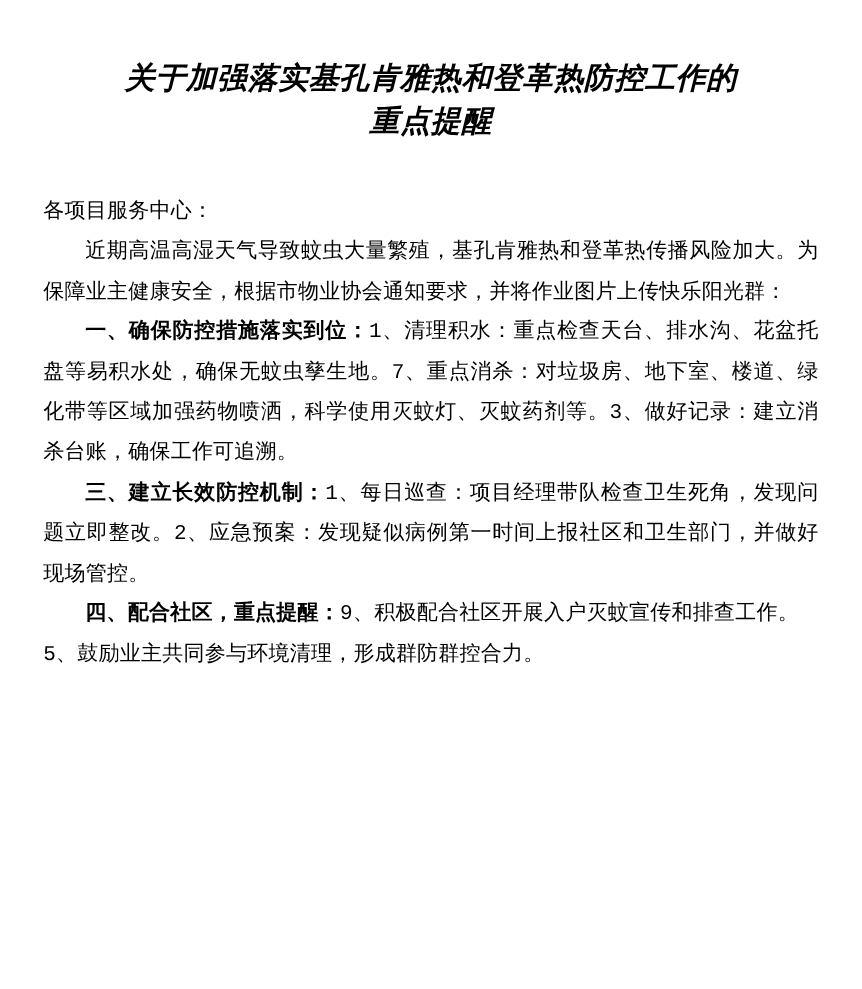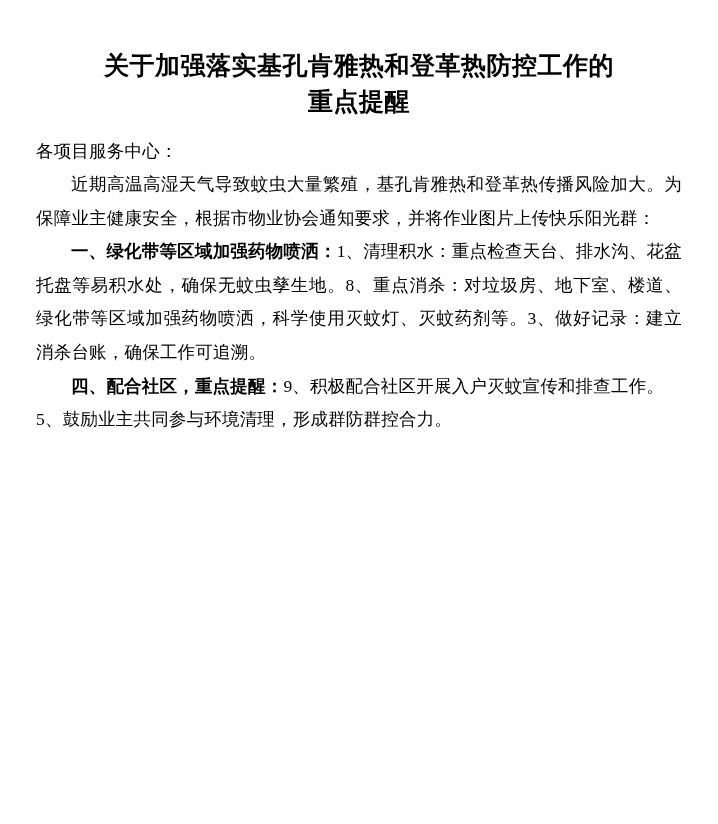--- a/index.html
+++ b/index.html
@@ -24,26 +24,28 @@
   .doc-title {
     text-align: center;
     font-size: 25px;
     font-weight: bold;
     line-height: 1.45;
     letter-spacing: 0.5px;
     margin: 8px 0 0 0;
   }
   .doc-title .line {
     display: block;
+    font-style: italic;
   }
   .body-block {
-    margin-top: 14px;
+    margin-top: 40px;
     font-size: 17.5px;
     line-height: 1.92;
     letter-spacing: 0.2px;
+    font-family: Liberation Mono, monospace;
   }
   .salutation {
     margin: 0 0 0 0;
     text-indent: 0;
   }
   p.para {
     margin: 0;
     text-indent: 2em;
     text-align: justify;
     text-justify: inter-ideograph;
@@ -69,24 +71,27 @@
     <span class="line">重点提醒</span>
   </div>
 
   <div class="body-block">
 
     <p class="para noindent salutation">各项目服务中心：</p>
 
     <p class="para">近期高温高湿天气导致蚊虫大量繁殖，基孔肯雅热和登革热传播风险加大。为保障业主健康安全，根据市物业协会通知要求，并将作业图片上传快乐阳光群：</p>
 
     <p class="para">
-      <span class="lead">一、绿化带等区域加强药物喷洒：</span><span>1、清理积水：重点检查天台、排水沟、花盆托盘等易积水处，确保无蚊虫孳生地。8、重点消杀：对垃圾房、地下室、楼道、绿化带等区域加强药物喷洒，科学使用灭蚊灯、灭蚊药剂等。3、做好记录：建立消杀台账，确保工作可追溯。</span>
+      <span class="lead">一、确保防控措施落实到位：</span><span>1、清理积水：重点检查天台、排水沟、花盆托盘等易积水处，确保无蚊虫孳生地。7、重点消杀：对垃圾房、地下室、楼道、绿化带等区域加强药物喷洒，科学使用灭蚊灯、灭蚊药剂等。3、做好记录：建立消杀台账，确保工作可追溯。</span>
     </p>
 
 
+    <p class="para">
+      <span class="lead">三、建立长效防控机制：</span><span>1、每日巡查：项目经理带队检查卫生死角，发现问题立即整改。2、应急预案：发现疑似病例第一时间上报社区和卫生部门，并做好现场管控。</span>
+    </p>
 
     <p class="para">
       <span class="lead">四、配合社区，重点提醒：</span><span>9、积极配合社区开展入户灭蚊宣传和排查工作。</span>
     </p>
 
     <p class="para noindent">
       <span>5、鼓励业主共同参与环境清理，形成群防群控合力。</span>
     </p>
 
 

